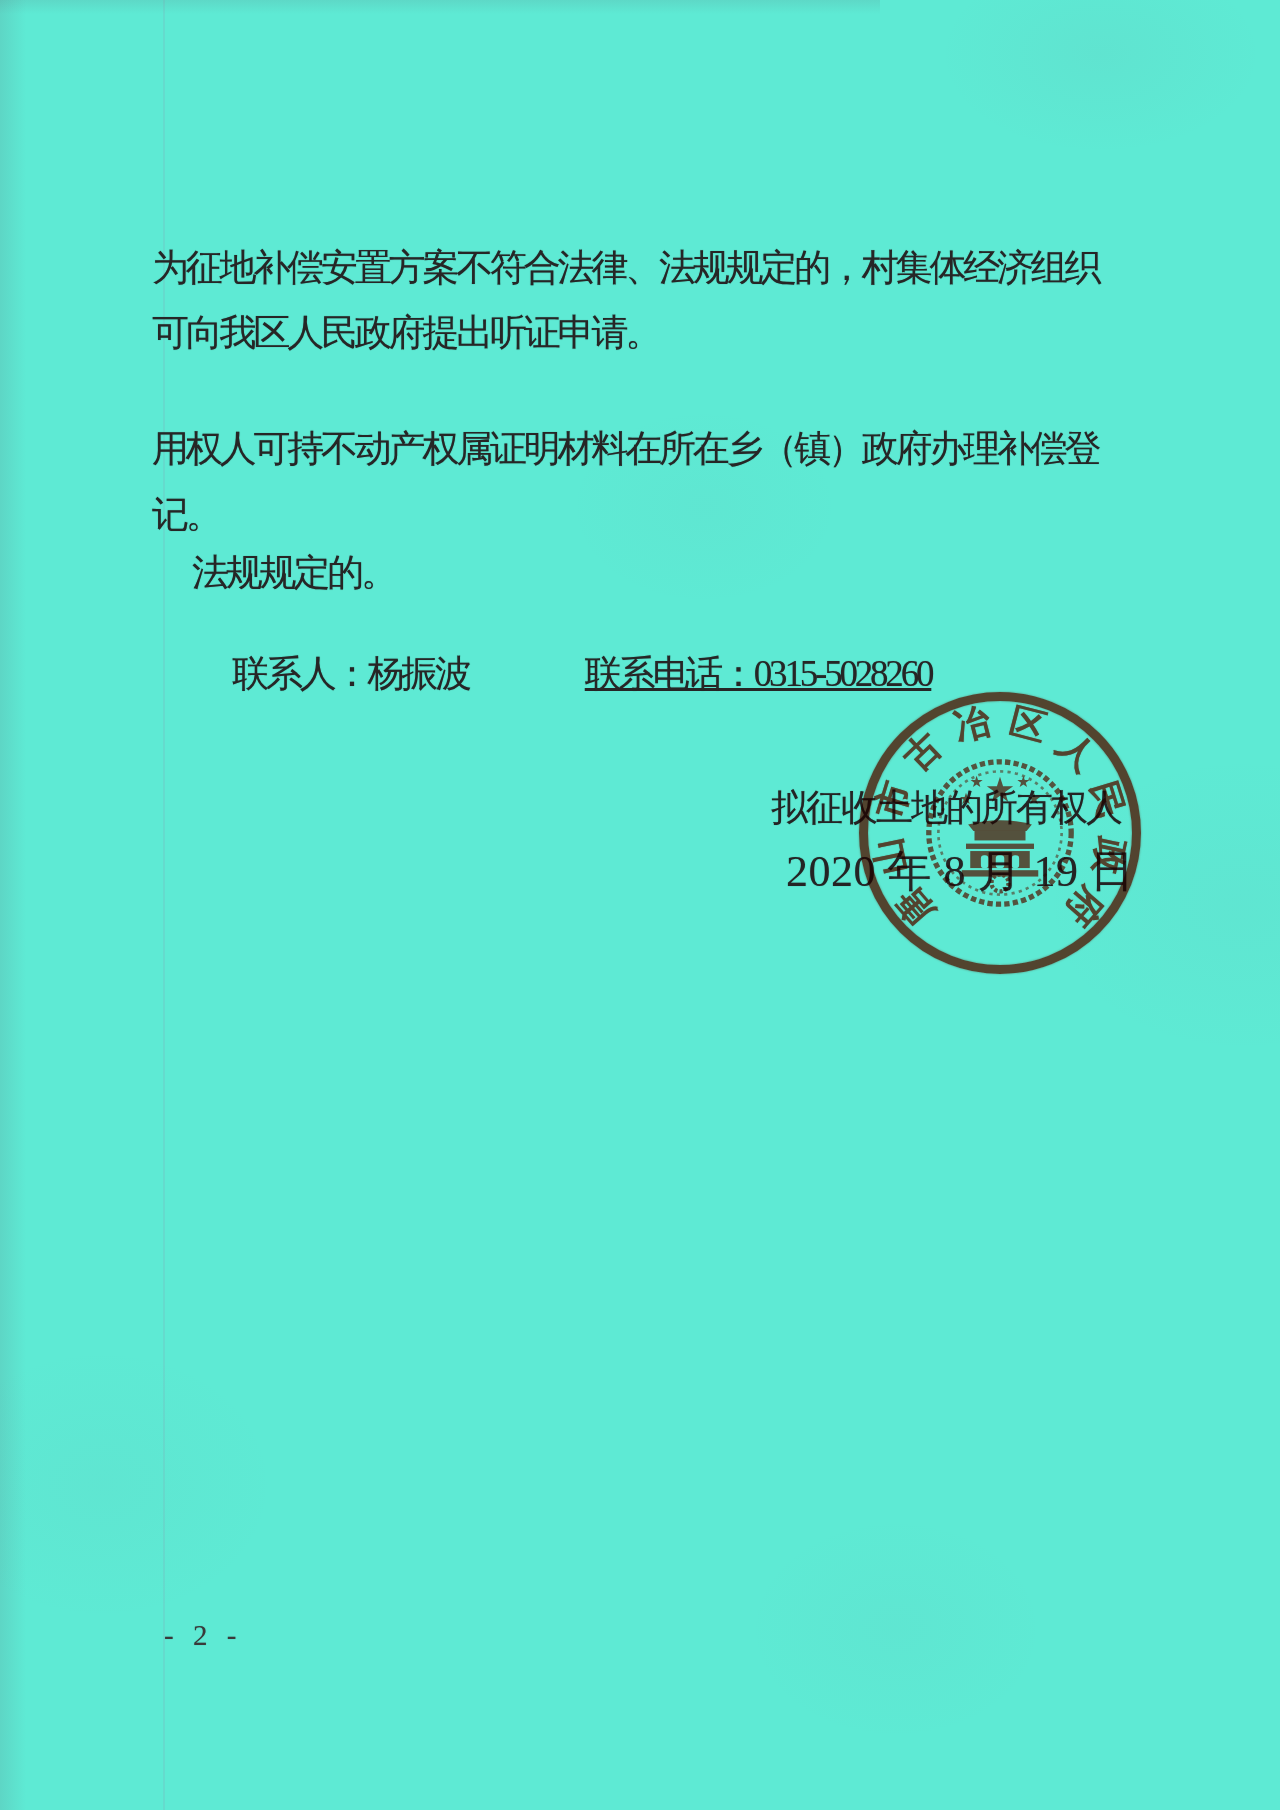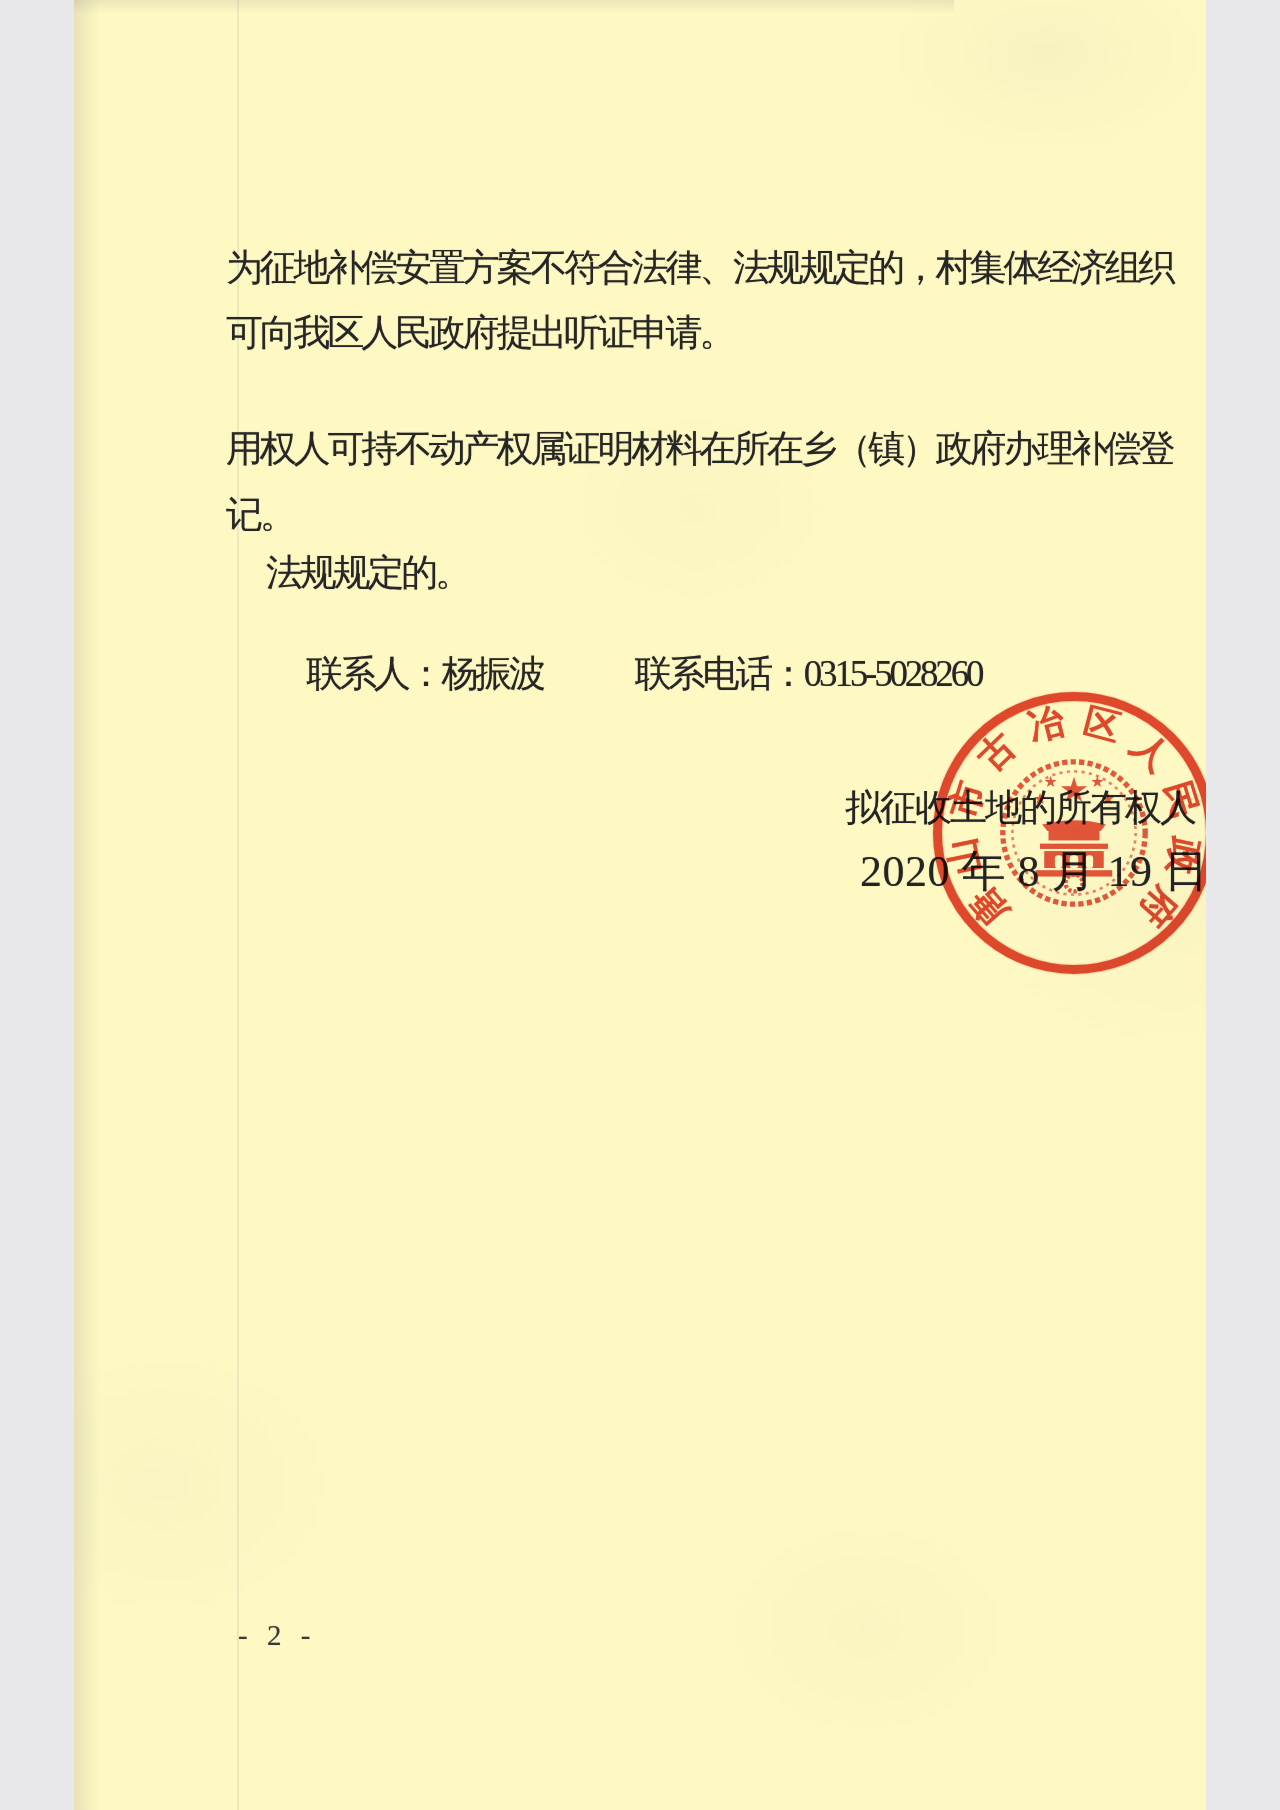--- a/index.html
+++ b/index.html
@@ -1,18 +1,18 @@
 <!DOCTYPE html>
 <html><head>
 <meta charset="utf-8">
 <style>
   html,body{margin:0;padding:0;background:#e8e8ea;}
   .page{
-    position:relative;width:1132px;height:1810px;margin:0 auto;
-    background:#fef9c3;overflow:hidden;
+    position:relative;width:1280px;height:1810px;margin:0 auto;
+    background:#5eead4;overflow:hidden;
     font-family:"Liberation Serif","DejaVu Serif",serif;
     color:#262626;
   }
   
   .page::before{
     content:"";position:absolute;inset:0;pointer-events:none;
     background:
       radial-gradient(260px 160px at 86% 3%, rgba(120,120,140,.055), transparent 62%),
       radial-gradient(320px 240px at 97% 50%, rgba(120,120,140,.04), transparent 62%),
       radial-gradient(280px 220px at 8% 82%, rgba(120,120,140,.04), transparent 62%),
@@ -37,21 +37,21 @@
     letter-spacing:-3.2px;white-space:pre;color:#262626;
     text-shadow:0 0 1px rgba(30,30,30,.45);
   }
   #l1{left:152px;top:246px}
   #l2{left:152px;top:311px}
   #l3{left:192px;top:370px}
   #l4{left:152px;top:427px}
   #l5{left:152px;top:493px}
   #l6{left:192px;top:551px}
   #l7{left:208px;top:608px}
-  #l7 .phone{margin-left:92px;}
+  #l7 .phone{margin-left:116px;text-decoration:underline;}
   .sig-line{
     position:absolute;left:771px;top:786px;
     font-size:37px;line-height:44px;letter-spacing:-2px;white-space:pre;
     color:#242424;text-shadow:0 0 1px rgba(30,30,30,.45);
   }
   .date-line{
     position:absolute;left:786px;top:850px;
     font-size:44px;line-height:44px;letter-spacing:.5px;white-space:pre;
     color:#242424;text-shadow:0 0 1px rgba(30,30,30,.45);
   }

